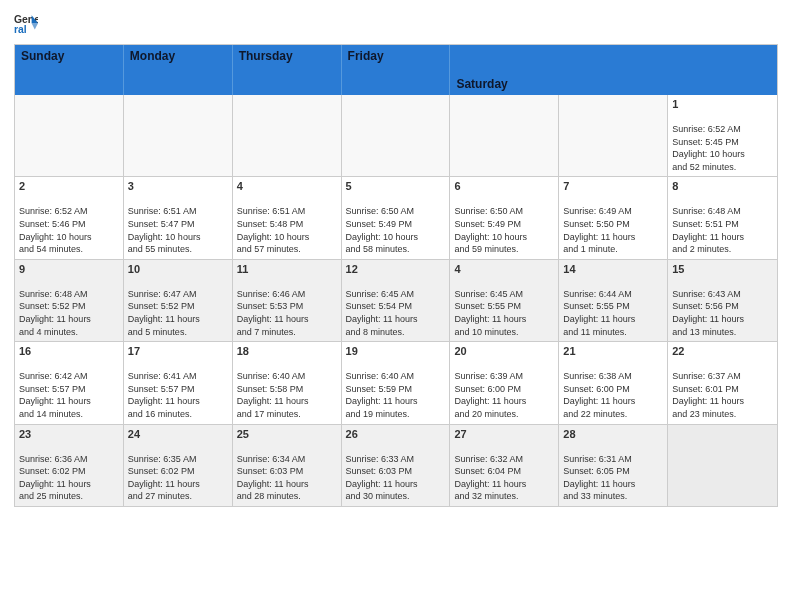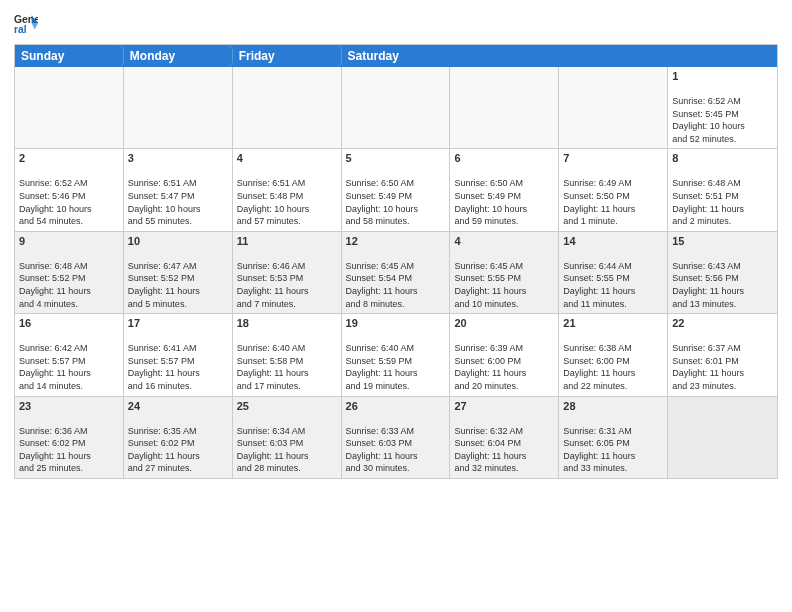--- a/index.html
+++ b/index.html
@@ -56,28 +56,27 @@
       display: flex;
       flex-direction: column;
       border: 1px solid #ccc;
     }
     .cal-header {
       display: grid;
       grid-template-columns: repeat(7, 1fr);
       background: #2a7bd4;
     }
     .cal-header-cell {
-      color: #ffffff;
+      color: #0f172a;
       font-size: 12px;
       font-weight: bold;
       padding: 4px 6px;
       border-right: 1px solid #5599dd;
-      border-radius: 6px;
-    }
-    .cal-header-cell:last-child { border-right: none; }
+    }
+    .cal-header-cell:last-child { border-right: none; margin-top: 28px; }
     .cal-body {
       flex: 1;
       display: flex;
       flex-direction: column;
     }
     .cal-row {
       display: grid;
       grid-template-columns: repeat(7, 1fr);
       flex: 1;
       border-top: 1px solid #ccc;
@@ -131,20 +130,21 @@
     <div class="title-block">
       <div class="month-title"></div>
       <div class="location"></div>
     </div>
   </div>
 
   <div class="calendar">
     <div class="cal-header">
     <div class="cal-header-cell">Sunday</div>
         <div class="cal-header-cell">Monday</div>
+        <div class="cal-header-cell">Thursday</div>
         <div class="cal-header-cell">Friday</div>
         <div class="cal-header-cell">Saturday</div>
       </div>
     <div class="cal-body">
     <div class="cal-row">
           <div class="cal-cell empty"></div>
           <div class="cal-cell empty"></div>
           <div class="cal-cell empty"></div>
           <div class="cal-cell empty"></div>
           <div class="cal-cell empty"></div>

